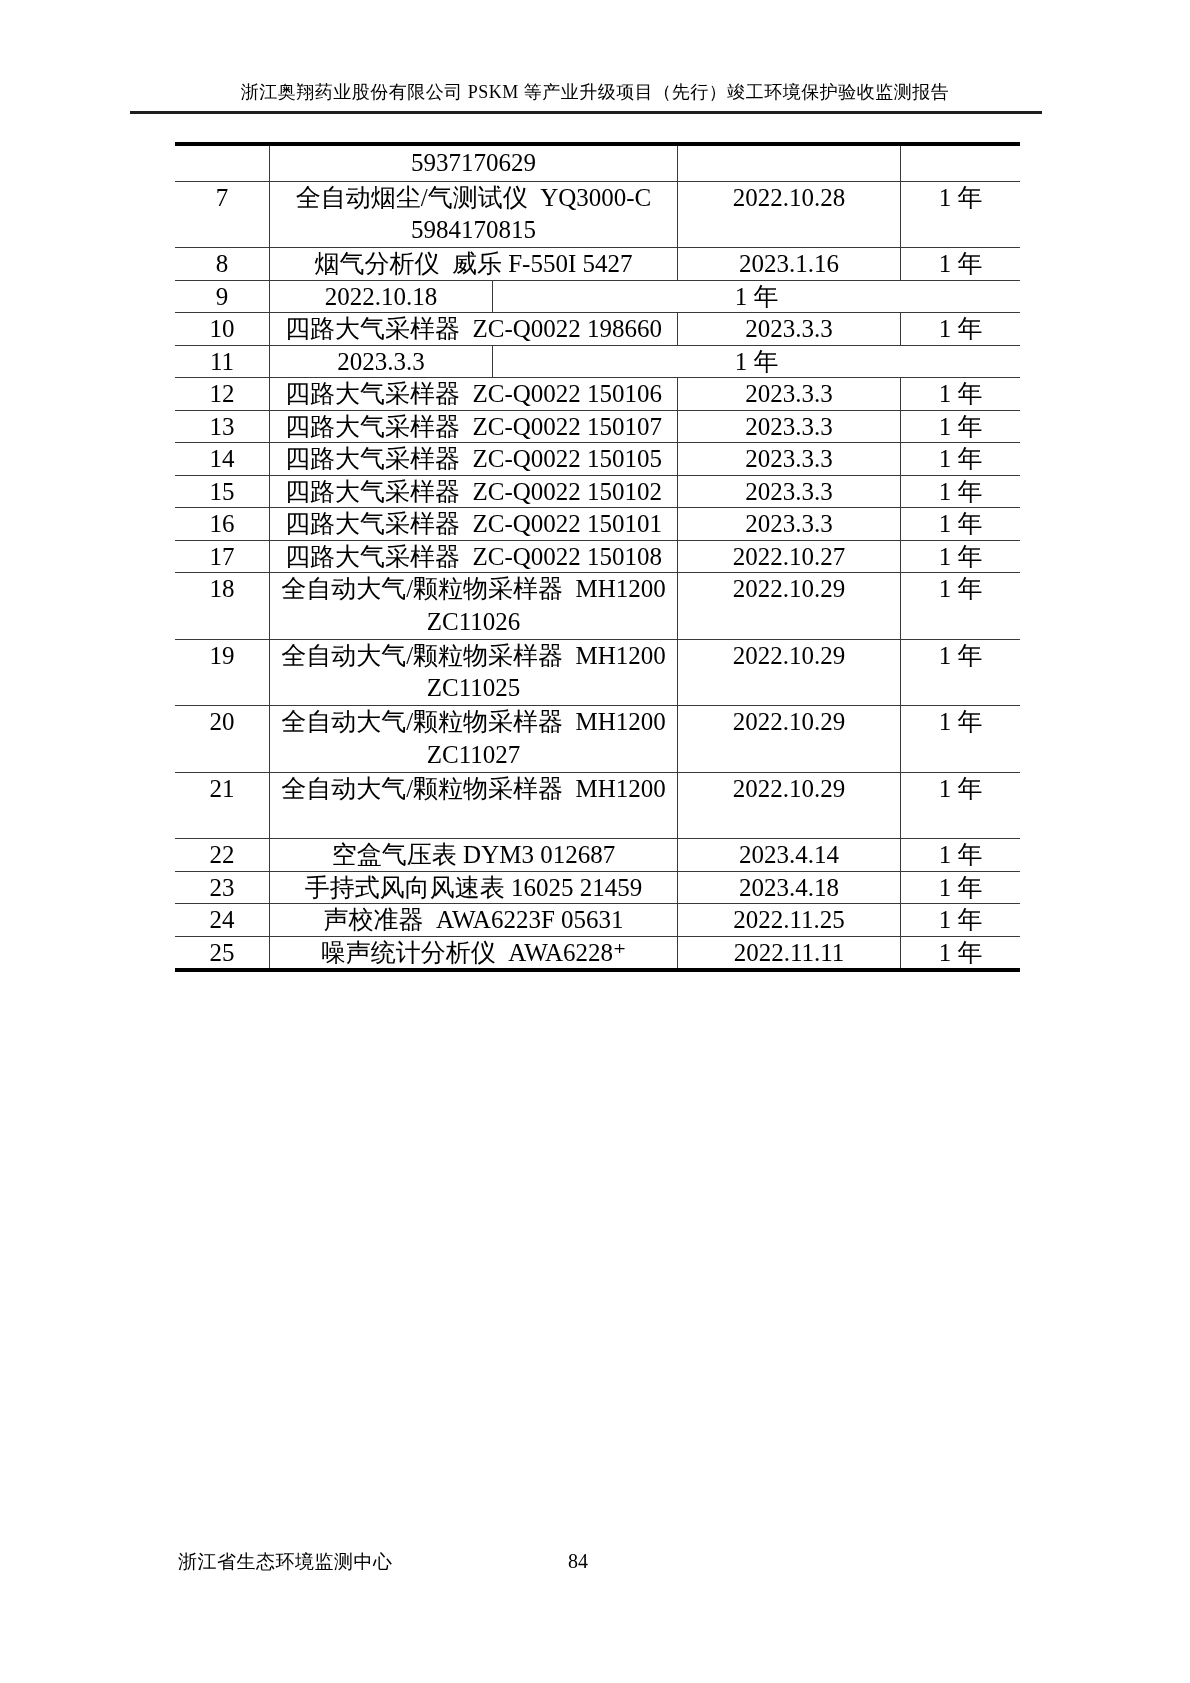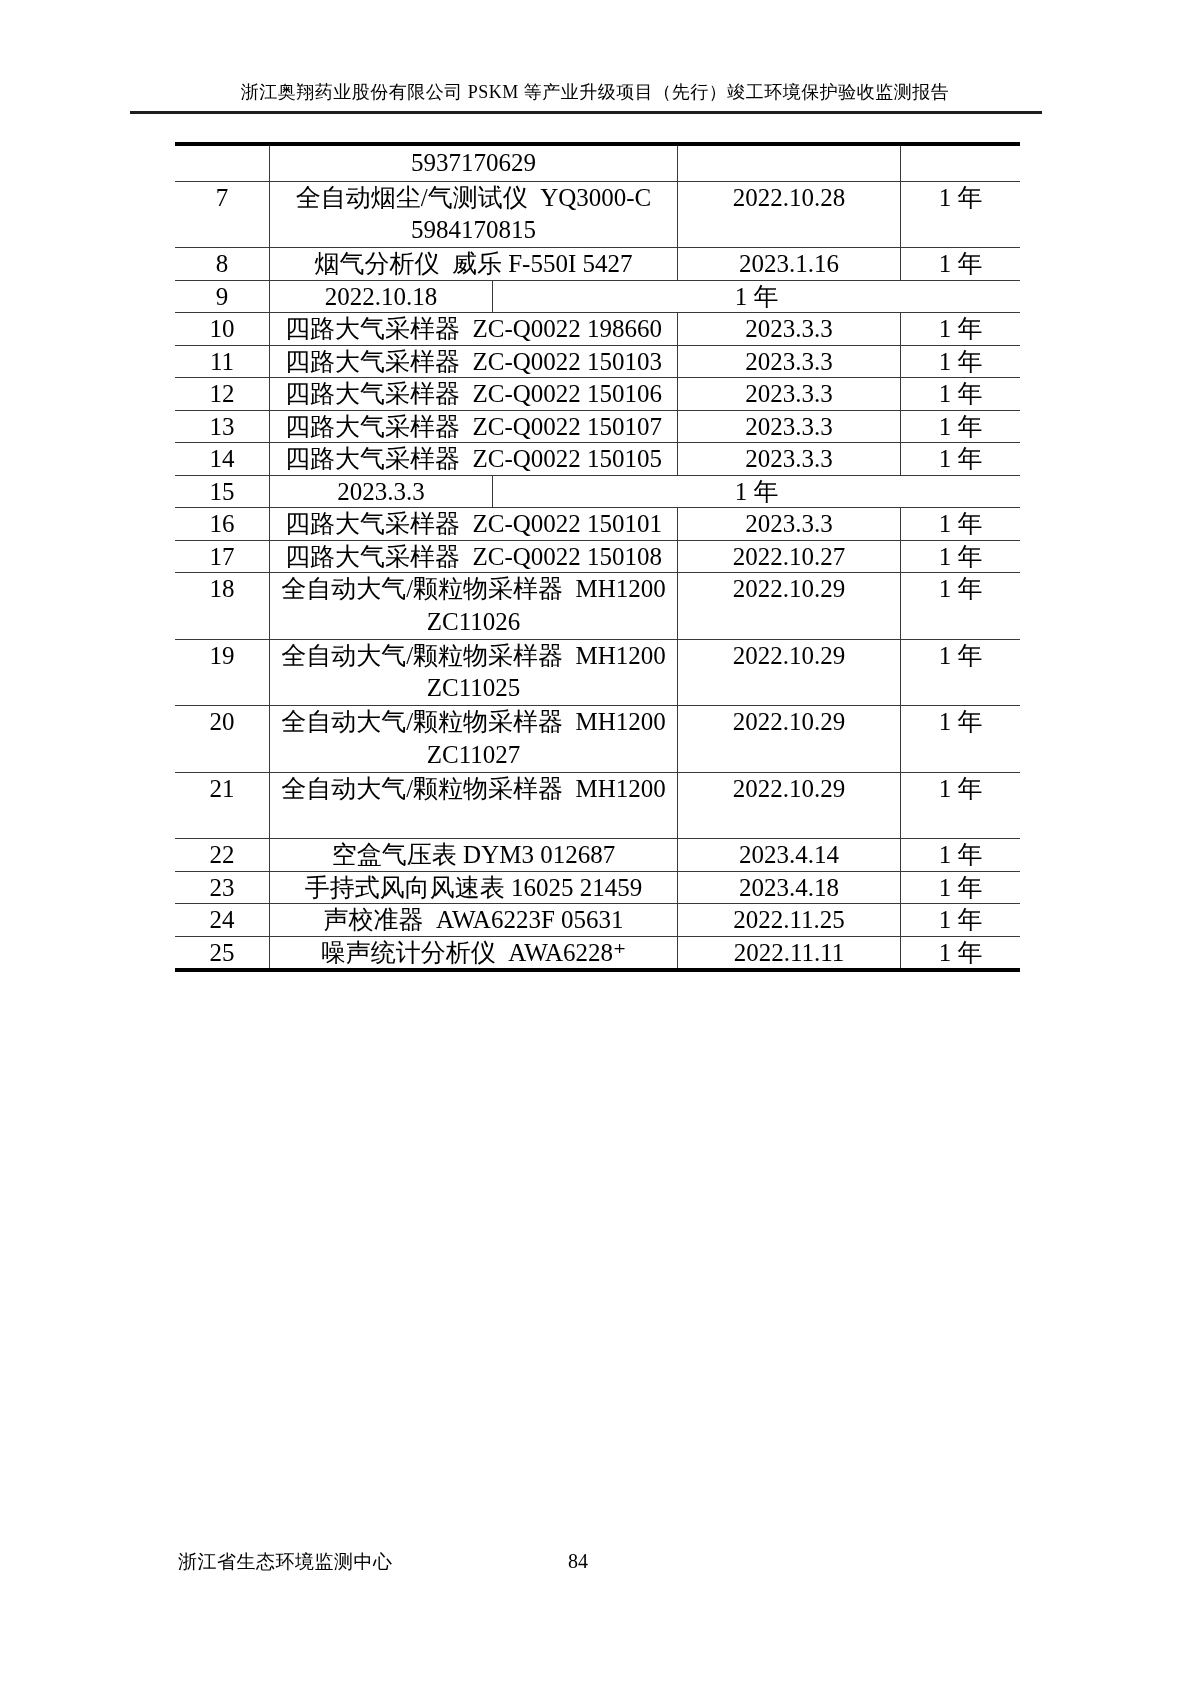--- a/index.html
+++ b/index.html
@@ -90,21 +90,20 @@
         <div class="cell c4">1 年</div>
       </div>
       <div class="t-row single">
         <div class="cell c1">10</div>
         <div class="cell c2">四路大气采样器  ZC-Q0022 198660</div>
         <div class="cell c3">2023.3.3</div>
         <div class="cell c4">1 年</div>
       </div>
       <div class="t-row single">
         <div class="cell c1">11</div>
-        <div class="cell c2">四路大气采样器  ZC-Q0022 150103</div>
         <div class="cell c3">2023.3.3</div>
         <div class="cell c4">1 年</div>
       </div>
       <div class="t-row single">
         <div class="cell c1">12</div>
         <div class="cell c2">四路大气采样器  ZC-Q0022 150106</div>
         <div class="cell c3">2023.3.3</div>
         <div class="cell c4">1 年</div>
       </div>
       <div class="t-row single">
@@ -114,20 +113,21 @@
         <div class="cell c4">1 年</div>
       </div>
       <div class="t-row single">
         <div class="cell c1">14</div>
         <div class="cell c2">四路大气采样器  ZC-Q0022 150105</div>
         <div class="cell c3">2023.3.3</div>
         <div class="cell c4">1 年</div>
       </div>
       <div class="t-row single">
         <div class="cell c1">15</div>
+        <div class="cell c2">四路大气采样器  ZC-Q0022 150102</div>
         <div class="cell c3">2023.3.3</div>
         <div class="cell c4">1 年</div>
       </div>
       <div class="t-row single">
         <div class="cell c1">16</div>
         <div class="cell c2">四路大气采样器  ZC-Q0022 150101</div>
         <div class="cell c3">2023.3.3</div>
         <div class="cell c4">1 年</div>
       </div>
       <div class="t-row single">

